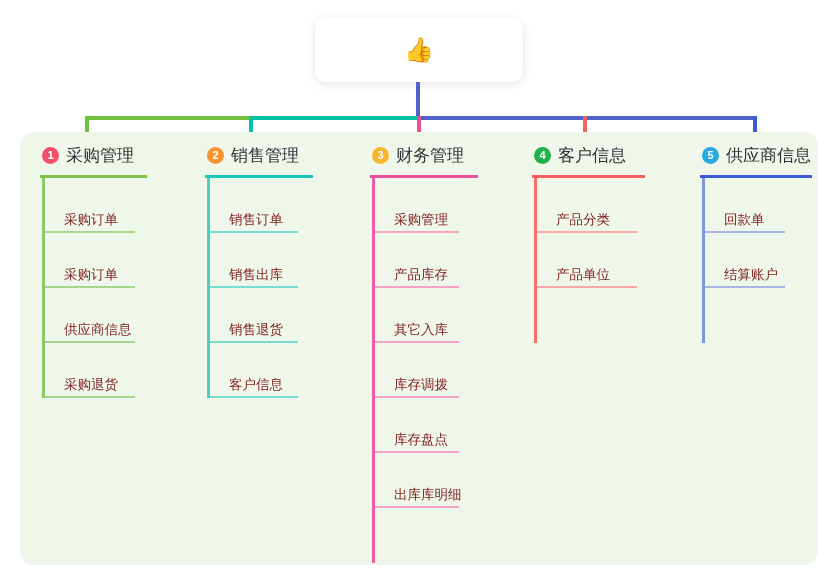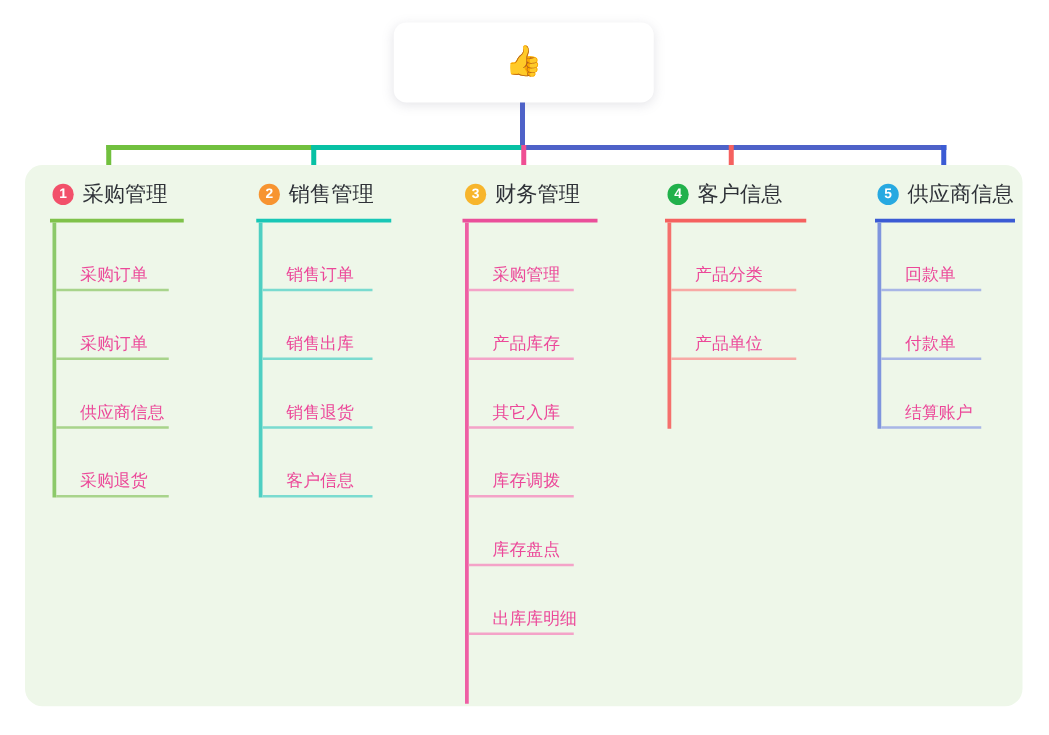--- a/index.html
+++ b/index.html
@@ -137,21 +137,21 @@
   .item {
     position: relative;
     height: 55px;
     box-sizing: border-box;
     padding-left: 24px;
     display: flex;
     align-items: flex-end;
   }
   .item-label {
     font-size: 13.5px;
-    color: #ec4899;
+    color: #7f1d1d;
     white-space: nowrap;
     padding-bottom: 4px;
   }
   .item-rule {
     position: absolute;
     left: 5px;
     bottom: 0;
     height: 2px;
   }
 
@@ -303,21 +303,17 @@
     <span class="col-title">供应商信息</span>
   </div>
   <div class="col-rule" style="background: rgb(59, 91, 212);"></div>
   <div class="items">
     <div class="spine" style="background: rgb(127, 149, 222); height: 165px;"></div>
   <div class="item">
         <span class="item-label">回款单</span>
         <div class="item-rule" style="background: rgb(168, 182, 230);"></div>
       </div>
       <div class="item">
-        <span class="item-label">付款单</span>
-        <div class="item-rule" style="background: rgb(168, 182, 230);"></div>
-      </div>
-      <div class="item">
         <span class="item-label">结算账户</span>
         <div class="item-rule" style="background: rgb(168, 182, 230);"></div>
       </div>
     </div>
 </div>
 
 </body></html>

